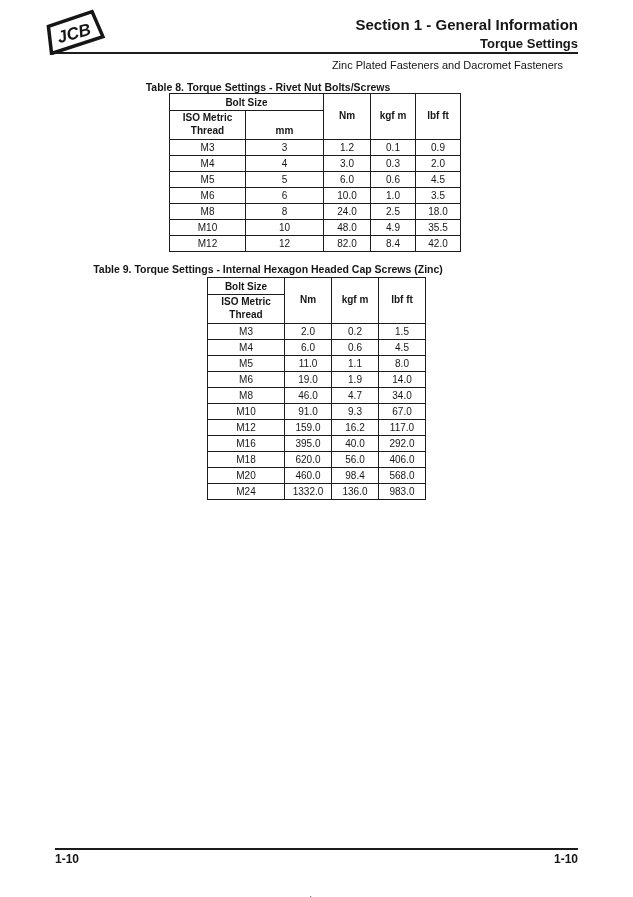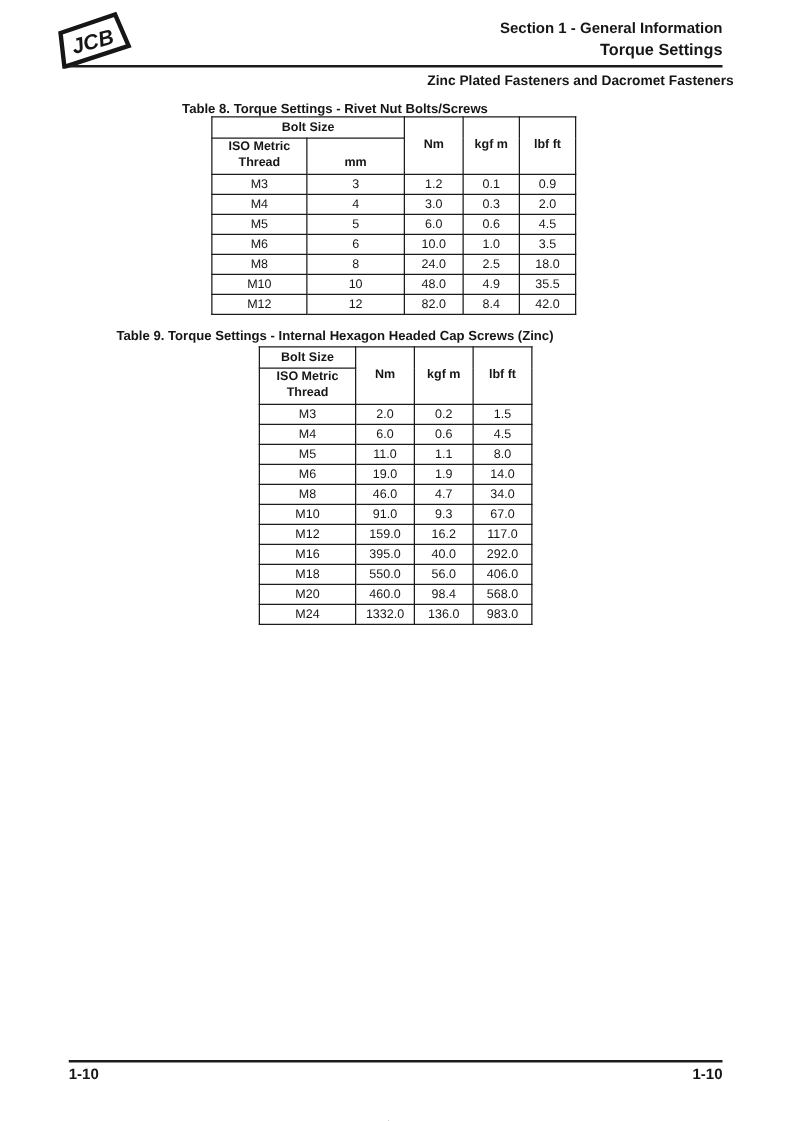--- a/index.html
+++ b/index.html
@@ -13,30 +13,29 @@
     overflow:hidden;
     margin:0 auto;
   }
 
   
   .logo { position:absolute; left:42px; top:9px; }
   .header-text {
     position:absolute; top:15px; right:55px;
     text-align:right; line-height:1.3;
   }
-  .section-title { font-size:12px; font-weight:bold; }
+  .section-title { font-size:15px; font-weight:bold; }
   .page-title    { font-size:13px; font-weight:bold; margin-top:1px; }
   .header-rule {
     position:absolute; left:55px; width:523px; top:52px;
     height:2px; background:#1c1c1c;
   }
   .subheading {
-    position:absolute; top:59px; right:46px;
+    position:absolute; top:59px; right:70px;
     font-size:11px;
-    font-weight:bold;
   }
 
   
   .tbl-caption {
     position:absolute; left:0; width:536px;
     text-align:center; font-size:10.5px; font-weight:bold;
   }
   .t8-caption { top:81px; }
   .t9-caption { top:263px; }
 
@@ -225,21 +224,21 @@
       <td>117.0</td>
     </tr>
     <tr class="data-row">
       <td>M16</td>
       <td>395.0</td>
       <td>40.0</td>
       <td>292.0</td>
     </tr>
     <tr class="data-row">
       <td>M18</td>
-      <td>550.0</td>
+      <td>620.0</td>
       <td>56.0</td>
       <td>406.0</td>
     </tr>
     <tr class="data-row">
       <td>M20</td>
       <td>460.0</td>
       <td>98.4</td>
       <td>568.0</td>
     </tr>
     <tr class="data-row">

